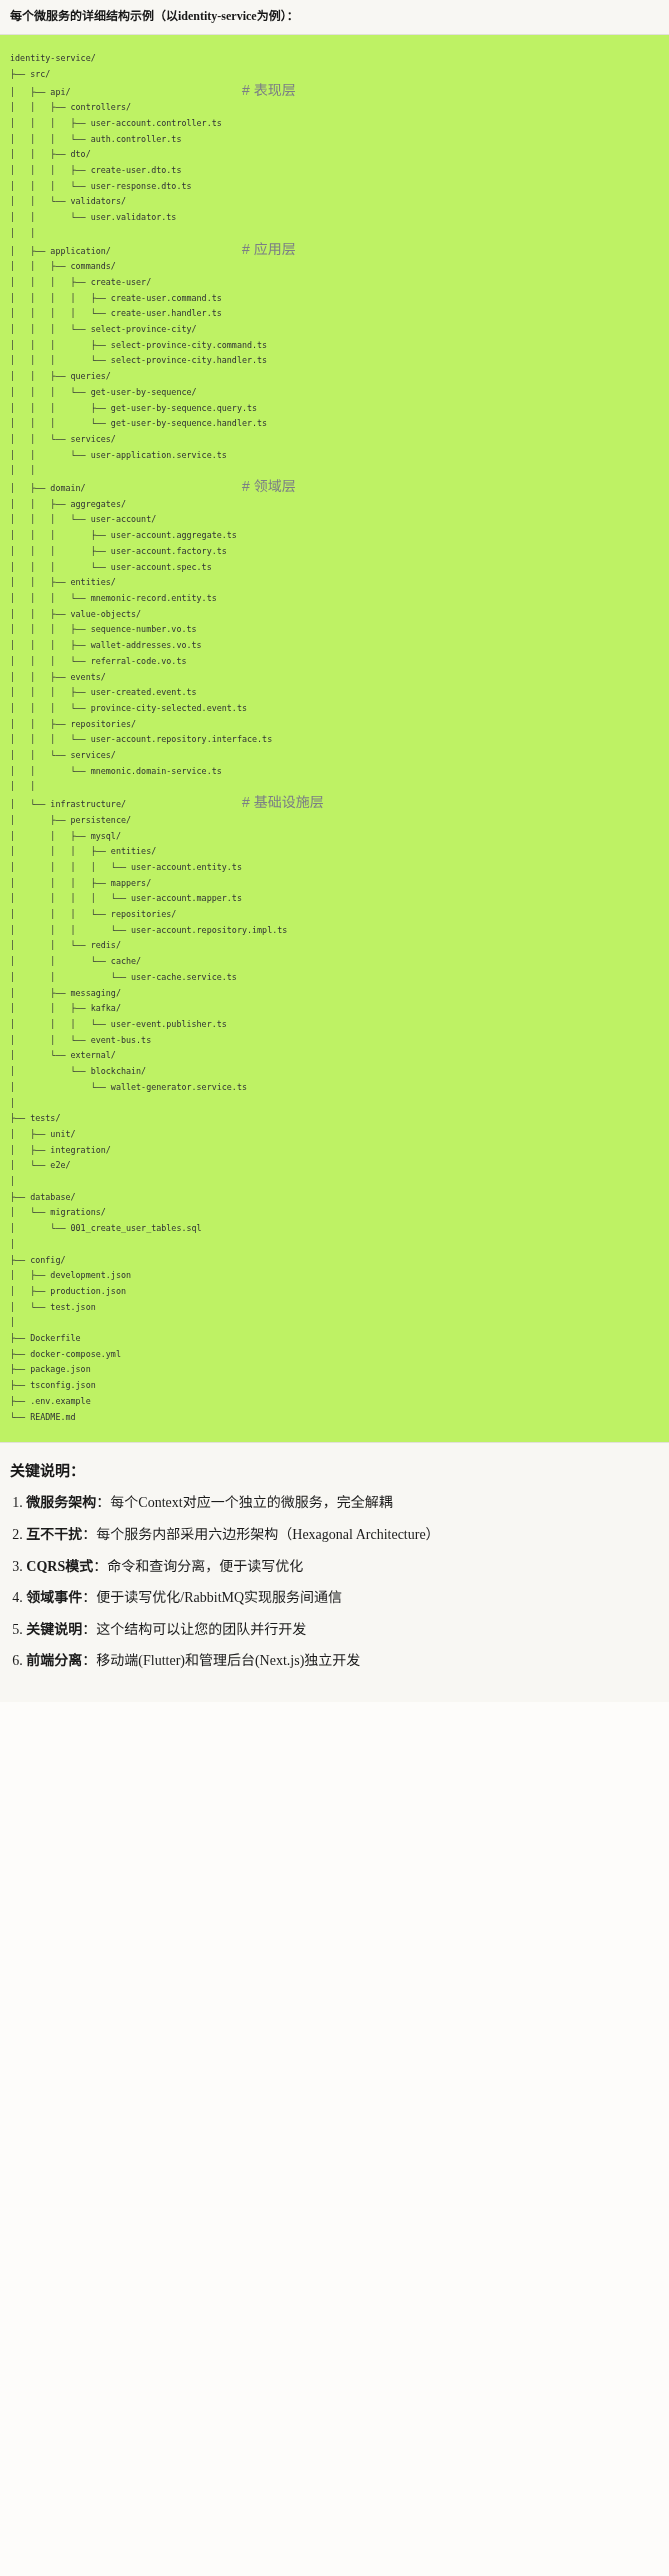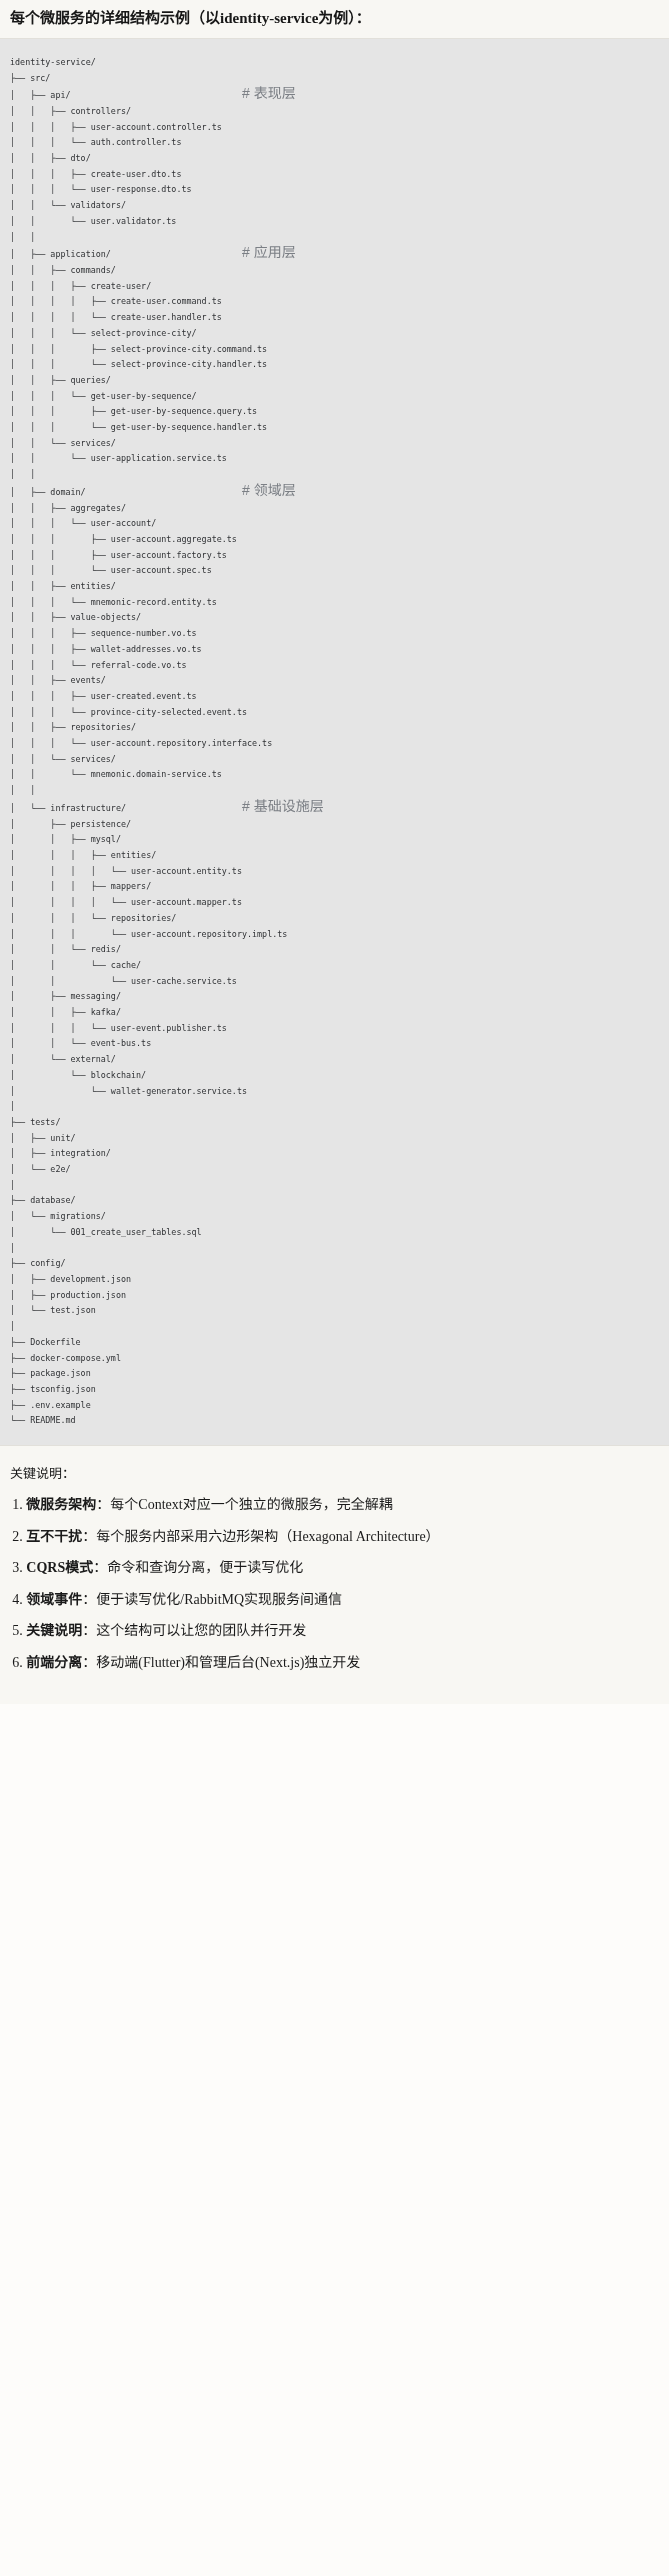--- a/index.html
+++ b/index.html
@@ -17,30 +17,30 @@
 
   
   .doc-heading {
     background: #f8f7f3;
     padding: 8.8px 10px 10px 10px;
     border-bottom: 0.6px solid #e2e0da;
   }
   .doc-heading h1 {
     margin: 0;
     font-family: "Liberation Serif", "DejaVu Serif", serif;
-    font-size: 15px;
+    font-size: 12px;
     font-weight: bold;
     letter-spacing: 0px;
     color: #171717;
     line-height: 1.25;
   }
 
   
   .tree-block {
-    background: #e5e5e5;
+    background: #bef264;
     padding: 16.3px 0 16.3px 0;
   }
   pre.tree {
     margin: 0;
     padding: 0 10px;
     font-family: "DejaVu Sans Mono", "Liberation Mono", monospace;
     font-size: 8.4px;
     line-height: 15.7px;
     color: #2f3134;
     white-space: pre;
@@ -54,22 +54,22 @@
 
   
   .notes {
     background: #f8f7f3;
     border-top: 0.6px solid #e2e0da;
     padding: 16.3px 10px 15px 10px;
   }
   .notes h2 {
     margin: 0 0 12.5px 0;
     font-family: "Liberation Serif", "DejaVu Serif", serif;
-    font-size: 13px;
-    font-weight: normal;
+    font-size: 15px;
+    font-weight: bold;
     color: #171717;
   }
   ol.note-list {
     margin: 0 0 11.3px 0;
     padding: 0 0 0 16.3px;
     list-style-position: outside;
     list-style-type: decimal;
   }
   ol.note-list li {
     font-family: "Liberation Serif", "DejaVu Serif", serif;

